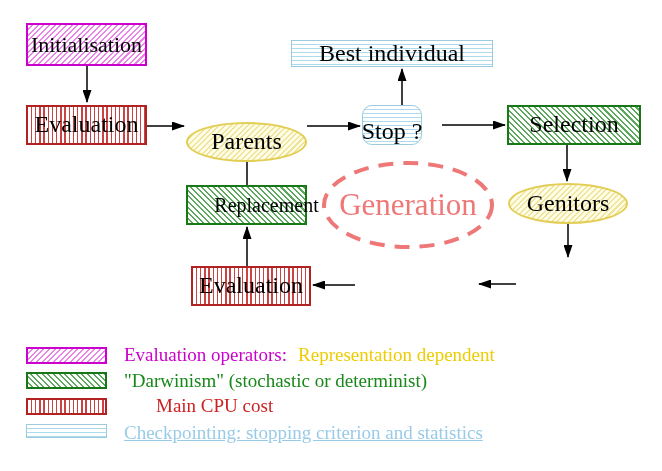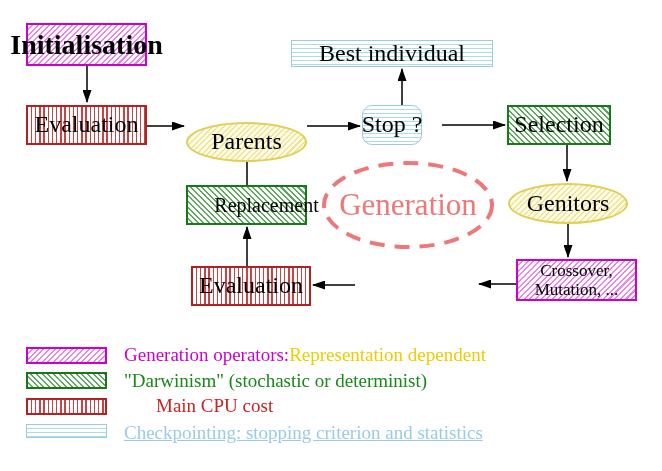--- a/index.html
+++ b/index.html
@@ -22,32 +22,33 @@
     border:2px solid #b22222;
     text-align:right;
   }
   .green-hatch{
     background:repeating-linear-gradient(45deg,#ffffff 0px,#ffffff 2.5px,#5ca85c 2.5px,#5ca85c 4px);
     border:2px solid #187818;
   }
   .cyan-stripes{
     background:repeating-linear-gradient(180deg,#ffffff 0px,#ffffff 2.6px,#aadcec 2.6px,#aadcec 4px);
     border:1px solid #9ccbdd;
+    align-items:flex-end;
   }
   .yellow-ellipse{
     background:repeating-linear-gradient(135deg,#fffde6 0px,#fffde6 2.5px,#f0e49c 2.5px,#f0e49c 4px);
     border:2px solid #e2ce55;border-radius:50%;
   }
   #node-initialisation{left:26px;top:23px;width:121px;height:43px;}
-  #node-initialisation .node-label{font-size:28px;font-weight:bold;}
+  #node-initialisation .node-label{font-size:22px;}
   #node-evaluation-top{left:26px;top:105px;width:121px;height:40px;}
   #node-parents{left:186px;top:122px;width:121px;height:40px;}
   #node-best-individual{left:291px;top:40px;width:202px;height:27px;}
   #node-stop{left:362px;top:105px;width:60px;height:40px;border-radius:10px;}
-  #node-selection{left:507px;top:105px;width:104px;height:40px;}
+  #node-selection{left:507px;top:105px;width:134px;height:40px;}
   #node-replacement{left:186px;top:185px;width:121px;height:40px;}
   #node-replacement .node-label{font-size:20px;margin-left:40px;}
   #node-genitors{left:508px;top:183px;width:120px;height:41px;}
   #node-evaluation-bottom{left:191px;top:266px;width:120px;height:40px;}
   #node-offspring{left:355px;top:265px;width:122px;height:40px;}
   #node-crossover{left:516px;top:259px;width:121px;height:42px;}
   #node-crossover .node-label{font-size:17px;line-height:19px;white-space:normal;}
   #generation-label{
     position:absolute;left:324px;top:191px;width:168px;height:28px;
     display:flex;align-items:center;justify-content:center;
@@ -59,21 +60,21 @@
   .legend-swatch{position:absolute;left:26px;width:81px;box-sizing:border-box;}
   #swatch-stochastic{top:347px;height:17px;}
   #swatch-darwinism{top:372px;height:17px;}
   #swatch-cpu{top:398px;height:17px;}
   #swatch-checkpointing{top:424px;height:14px;}
   .legend-text{
     position:absolute;left:124px;height:20px;line-height:20px;
     font-size:19px;white-space:nowrap;
   }
   #legend-text-stochastic{top:345px;color:#cc00cc;}
-  #legend-text-stochastic .part2{color:#eecc00;}
+  #legend-text-stochastic .part2{color:#eecc00;margin-left:11px;}
   #legend-text-darwinism{top:371px;color:#188818;}
   #legend-text-cpu{top:396px;color:#cc2222;margin-left:32px;}
   #legend-text-checkpointing{top:423px;color:#99cbe8;text-decoration:underline;}
 </style>
 </head>
 <body>
 
 <div id="canvas">
 
   <svg id="arrow-layer" viewBox="0 0 662 471">
@@ -128,30 +129,26 @@
 
   <div class="node yellow-ellipse" id="node-genitors">
     <span class="node-label">Genitors</span>
   </div>
 
   <div class="node red-stripes" id="node-evaluation-bottom">
     <span class="node-label">Evaluation</span>
   </div>
 
 
-  <div class="node magenta-hatch" id="node-crossover">
-    <span class="node-label"><span>Crossover,</span><br>
-    <span>Mutation, ...</span></span>
-  </div>
 
   <div class="legend-swatch magenta-hatch" id="swatch-stochastic"></div>
   <div class="legend-swatch green-hatch" id="swatch-darwinism"></div>
   <div class="legend-swatch red-stripes" id="swatch-cpu"></div>
   <div class="legend-swatch cyan-stripes" id="swatch-checkpointing"></div>
 
   <div class="legend-text" id="legend-text-stochastic">
-    <span class="part1">Generation operators:</span><span class="part2">Representation dependent</span>
+    <span class="part1">Evaluation operators:</span><span class="part2">Representation dependent</span>
   </div>
   <div class="legend-text" id="legend-text-darwinism">"Darwinism" (stochastic or determinist)</div>
   <div class="legend-text" id="legend-text-cpu">Main CPU cost</div>
   <div class="legend-text" id="legend-text-checkpointing">Checkpointing: stopping criterion and statistics</div>
 
 </div>
 
 </body></html>

